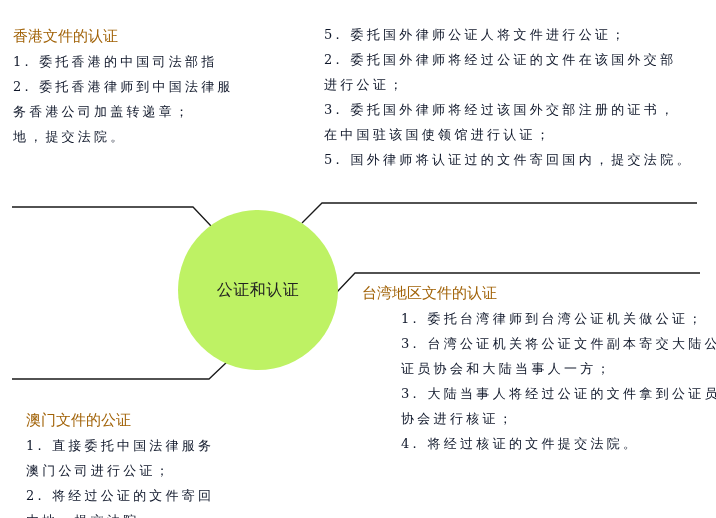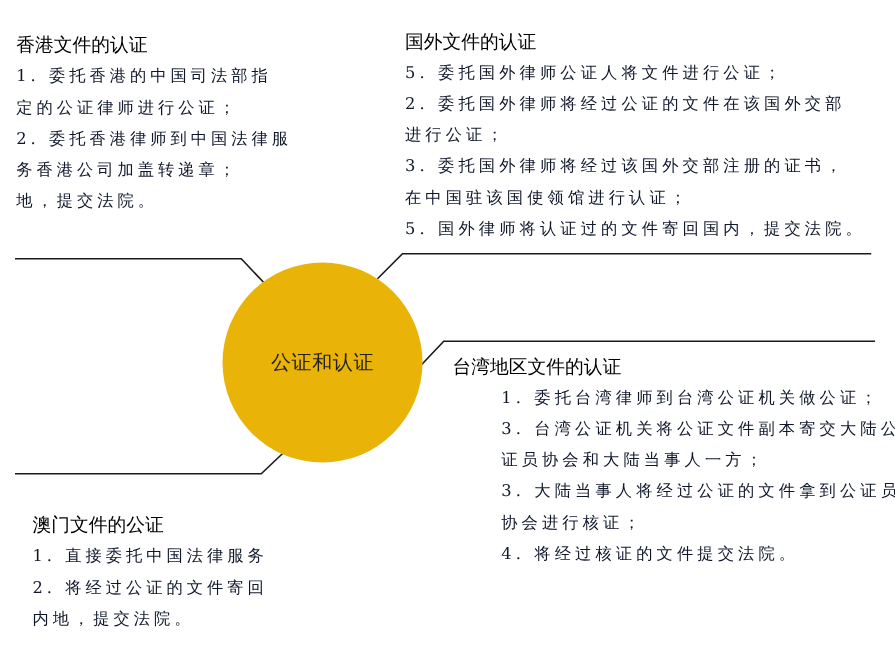--- a/index.html
+++ b/index.html
@@ -20,38 +20,38 @@
       left: 0; top: 0;
       width: 716px; height: 518px;
     }
     .hub {
       position: absolute;
       left: 178px;
       top: 210px;
       width: 160px;
       height: 160px;
       border-radius: 50%;
-      background: #eab308;
+      background: #bef264;
       display: flex;
       align-items: center;
       justify-content: center;
     }
     .hub-label {
       font-family: "DejaVu Sans", "Liberation Sans", sans-serif;
       font-size: 16px;
       color: #222;
       letter-spacing: 0.5px;
     }
     .block {
       position: absolute;
     }
     .block-title {
       font-family: "DejaVu Sans", "Liberation Sans", sans-serif;
       font-size: 15px;
-      color: #000000;
+      color: #a16207;
       line-height: 22px;
       height: 22px;
       white-space: nowrap;
       margin-bottom: 2px;
     }
     .block-line {
       font-size: 13px;
       line-height: 25px;
       height: 25px;
       white-space: nowrap;
@@ -75,28 +75,26 @@
   <polyline points="12,379 209,379 228,361" fill="none" stroke="#1a1a1a" stroke-width="1.3"></polyline>
 </svg>
 
 <div class="hub">
   <span class="hub-label">公证和认证</span>
 </div>
 
 <div class="block" id="block-hk">
   <div class="block-title">香港文件的认证</div>
   <div class="block-line">1. 委托香港的中国司法部指</div>
-  <div class="block-line">定的公证律师进行公证；</div>
   <div class="block-line">2. 委托香港律师到中国法律服</div>
   <div class="block-line">务香港公司加盖转递章；</div>
   <div class="block-line">地，提交法院。</div>
 </div>
 
 <div class="block" id="block-foreign">
-  <div class="block-title">国外文件的认证</div>
   <div class="block-line">5. 委托国外律师公证人将文件进行公证；</div>
   <div class="block-line">2. 委托国外律师将经过公证的文件在该国外交部</div>
   <div class="block-line">进行公证；</div>
   <div class="block-line">3. 委托国外律师将经过该国外交部注册的证书，</div>
   <div class="block-line">在中国驻该国使领馆进行认证；</div>
   <div class="block-line">5. 国外律师将认证过的文件寄回国内，提交法院。</div>
 </div>
 
 <div class="block" id="block-tw">
   <div class="block-title">台湾地区文件的认证</div>
@@ -104,15 +102,16 @@
   <div class="block-line">3. 台湾公证机关将公证文件副本寄交大陆公</div>
   <div class="block-line">证员协会和大陆当事人一方；</div>
   <div class="block-line">3. 大陆当事人将经过公证的文件拿到公证员</div>
   <div class="block-line">协会进行核证；</div>
   <div class="block-line">4. 将经过核证的文件提交法院。</div>
 </div>
 
 <div class="block" id="block-mo">
   <div class="block-title">澳门文件的公证</div>
   <div class="block-line">1. 直接委托中国法律服务</div>
+  <div class="block-line">澳门公司进行公证；</div>
   <div class="block-line">2. 将经过公证的文件寄回</div>
   <div class="block-line">内地，提交法院。</div>
 </div>
 
 </body></html>

